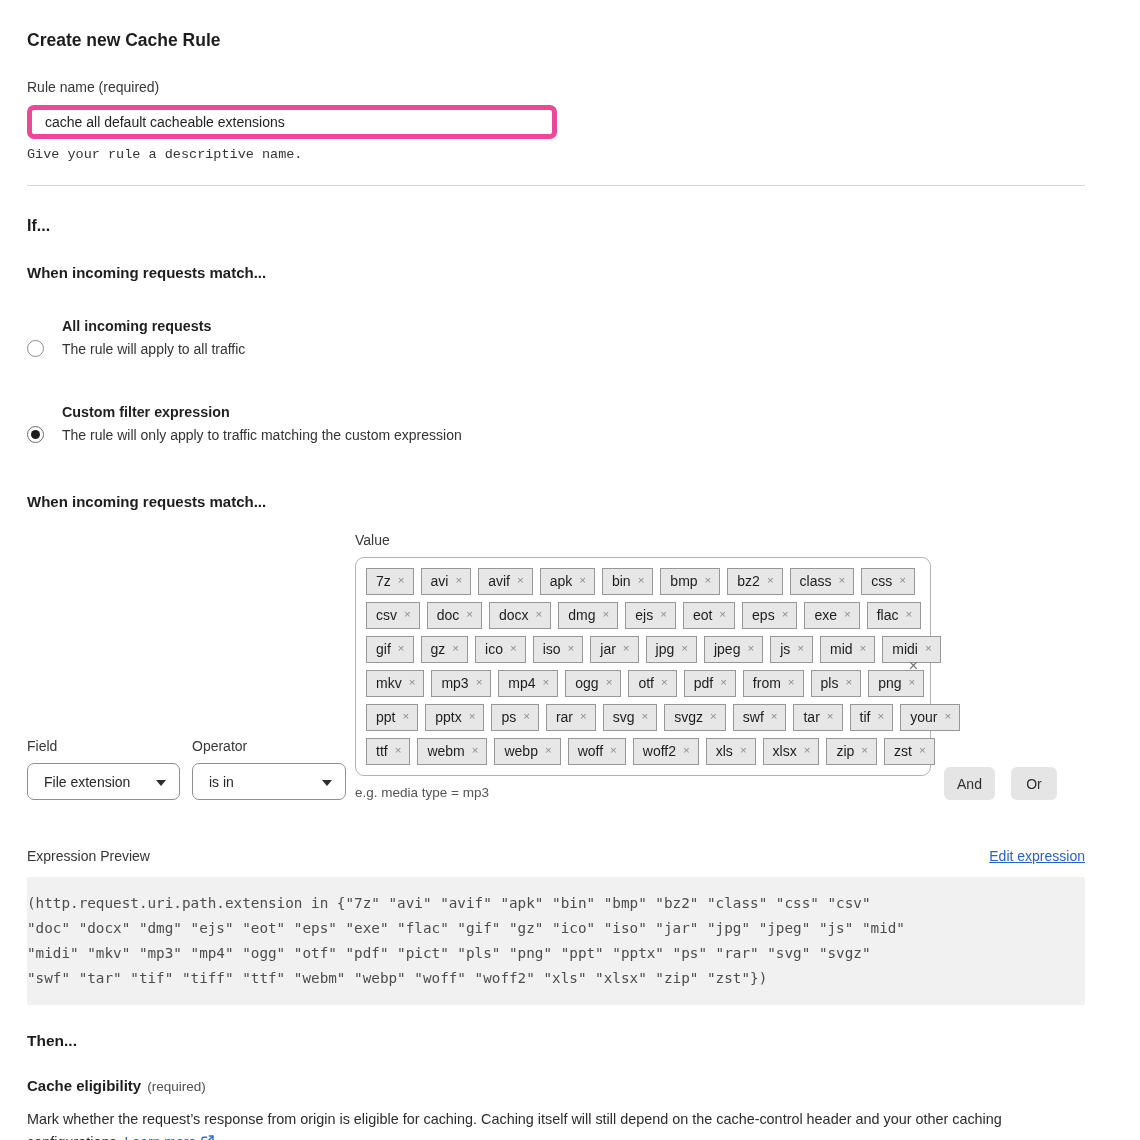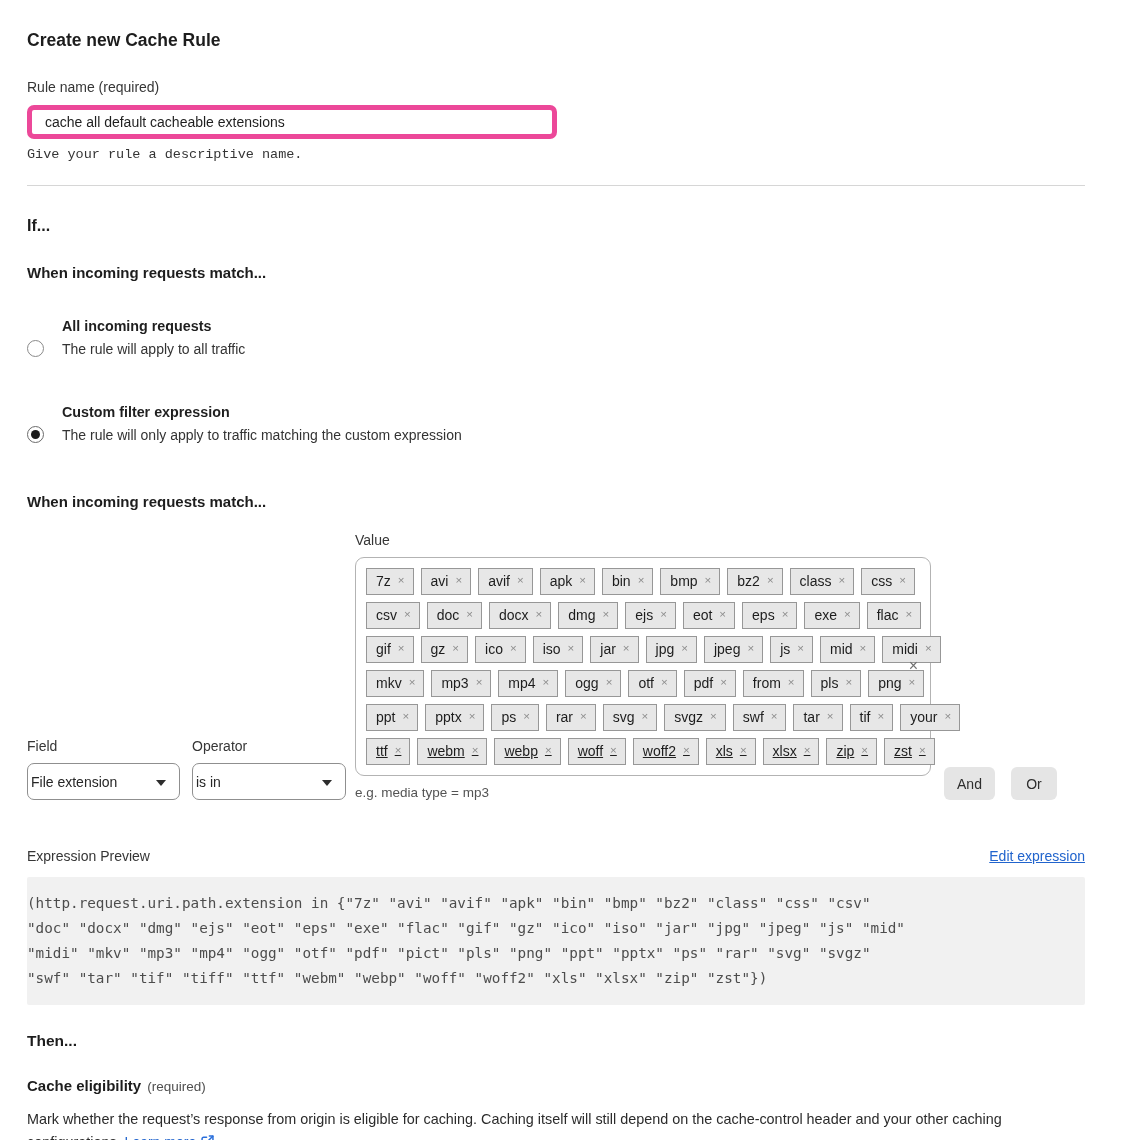--- a/index.html
+++ b/index.html
@@ -45,35 +45,35 @@
   .radio-label { font-size: 14.3px; font-weight: 700; color: #1f1f1f; }
   .radio-desc { margin-top: 7px; font-size: 14px; color: #333333; }
 
   .builder-row { display: flex; margin-top: 22px; align-items: flex-end; }
   .builder-col-field { width: 153px; margin-right: 12px; }
   .builder-col-operator { width: 154px; margin-right: 9px; }
   .builder-col-value { width: 576px; }
   .select-box {
     margin-top: 9px; height: 37px;
     border: 1px solid #8f8f8f; border-radius: 7px; background: #fff;
-    display: flex; align-items: center; padding: 0 3px;
+    display: flex; align-items: center; padding: 0 16px;
     font-size: 14px; color: #262626; position: relative; cursor: pointer;
   }
   .select-caret {
     position: absolute; right: 13px; top: 50%; margin-top: -2px;
     width: 0; height: 0;
     border-left: 5px solid transparent; border-right: 5px solid transparent;
     border-top: 6px solid #2d2d2d;
   }
   .value-box {
     margin-top: 9px; border: 1px solid #b3b3b3; border-radius: 9px; background: #fff;
     padding: 10px 34px 10px 10px; position: relative; min-height: 212px;
   }
   .tag-row { display: flex; flex-wrap: nowrap; margin-bottom: 7px; }
-  .tag-row:last-child { margin-bottom: 0; text-decoration: underline; }
+  .tag-row:last-child { margin-bottom: 0; }
   .tag {
     display: inline-flex; align-items: center;
     background: #e7e7e7; border: 1px solid #979797; border-radius: 0;
     padding: 3px 8px 4px 9px; margin-right: 7px; cursor: default; height: 27px;
   }
   .tag-label { font-size: 14px; color: #1d1d1d; }
   .tag-x { margin-left: 7px; font-size: 11.5px; color: #8c8c8c; cursor: pointer; line-height: 1; }
   .clear-all-x {
     position: absolute; right: 12px; top: 50%; transform: translateY(-55%);
     font-size: 16px; color: #6f6f6f; cursor: pointer; font-weight: 400;

